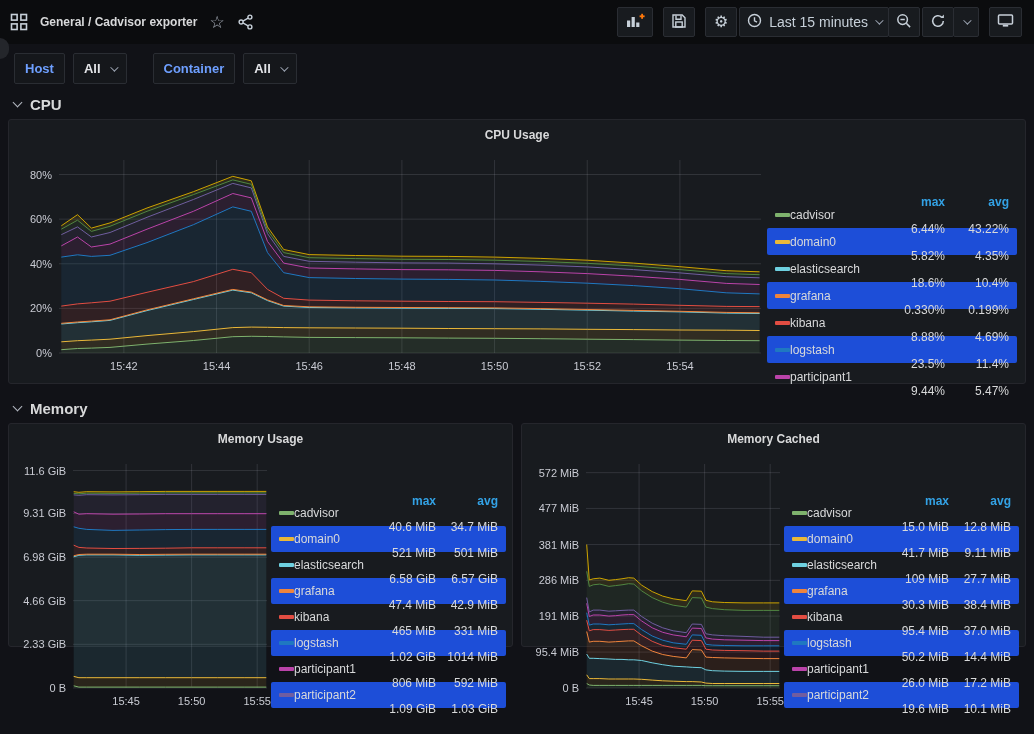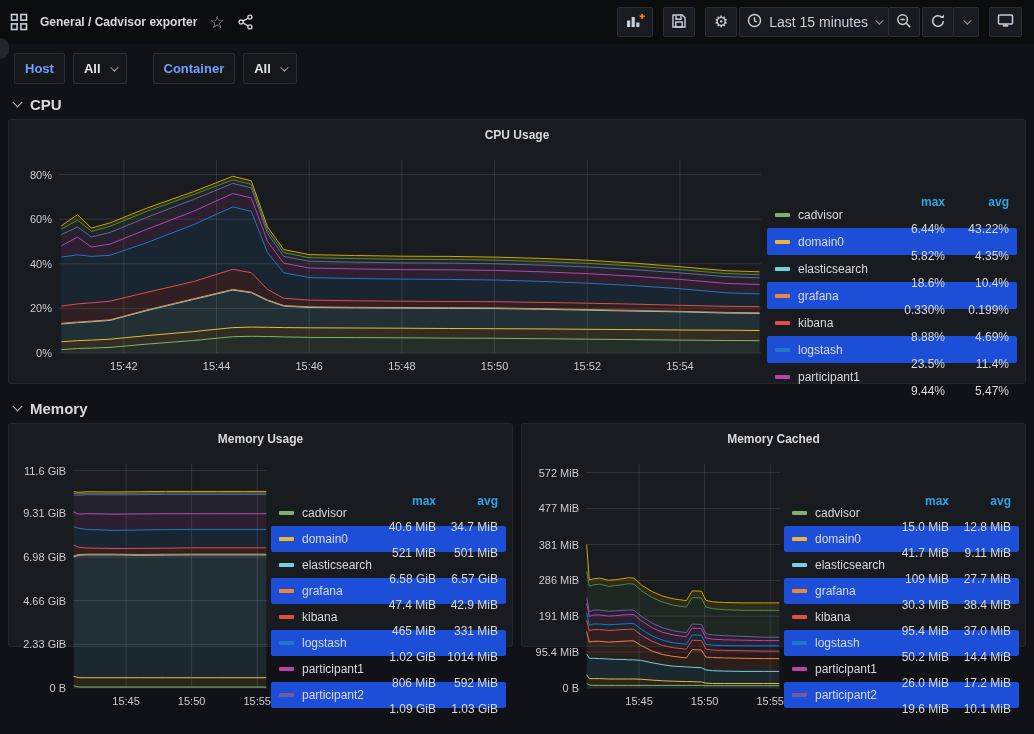--- a/index.html
+++ b/index.html
@@ -39,21 +39,21 @@
   .mem-row { display:flex; gap:8px; margin:0 8px; }
   .mem-row .panel { flex:1; height:224px; }
 
   
   .legend { font-size:12px; color:#D8D9DA; }
   .legend.cpu { width:250px; padding-top:24px; }
   .legend.mem { flex:1; padding-top:20px; }
   .lg-row { display:flex; align-items:center; height:27px; padding:0 8px; border-radius:2px; }
   .legend.mem .lg-row { height:26px; }
   .lg-row.alt { background:#1d4ed8; }
-  .lg-name { flex:1; display:flex; align-items:center; gap:8px; min-width:0; cursor:pointer; }
+  .lg-name { flex:1; display:flex; align-items:center; min-width:0; cursor:pointer; }
   .lg-val { width:62px; text-align:right; white-space:nowrap;margin-top:28px; }
   .legend.cpu .lg-val { width:64px; }
   .lg-head .lg-val { color:#33A2E5; font-weight:700; cursor:pointer; }
   .swatch { width:15px; height:4px; border-radius:1px; display:inline-block; flex:none; }
 
   
   svg.chart { display:block; }
   svg.chart text { fill:#C9CBD3; font-size:11px; font-family:"Liberation Sans", sans-serif; }
   svg.chart line.grid { stroke:rgba(204,204,220,0.14); stroke-width:1; }
 

